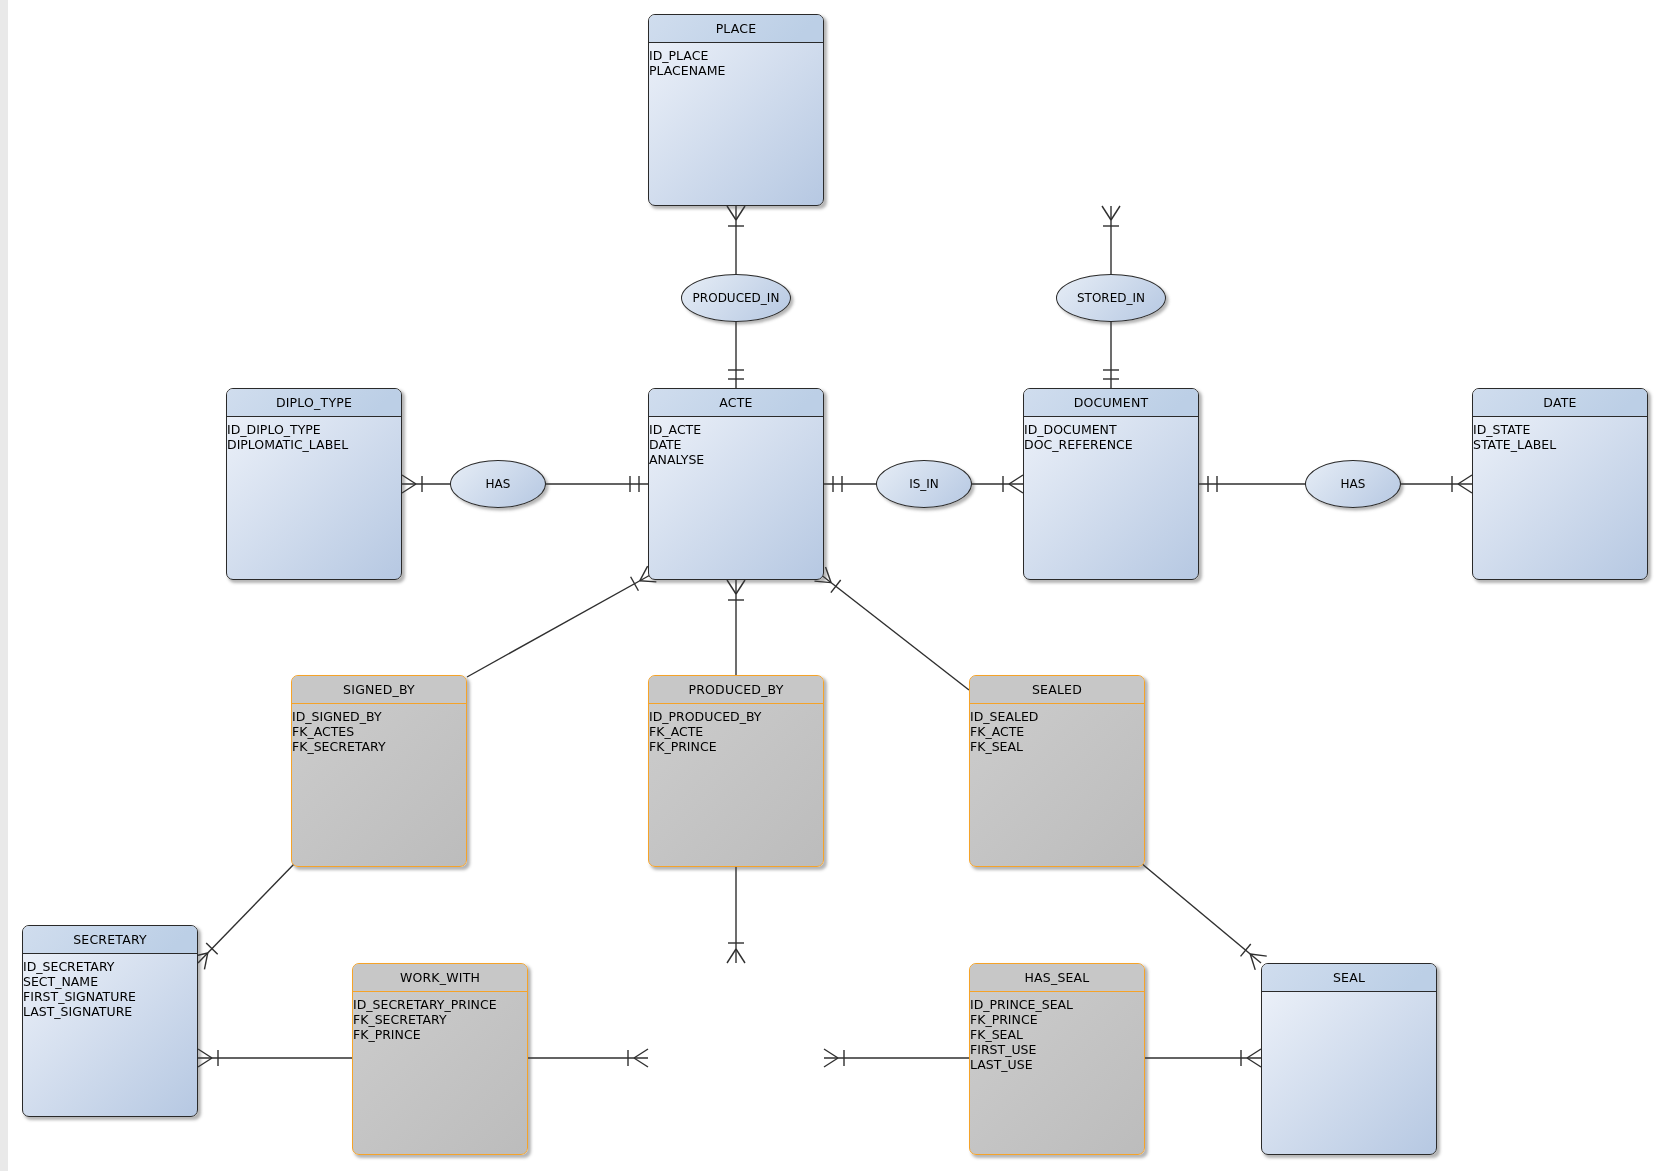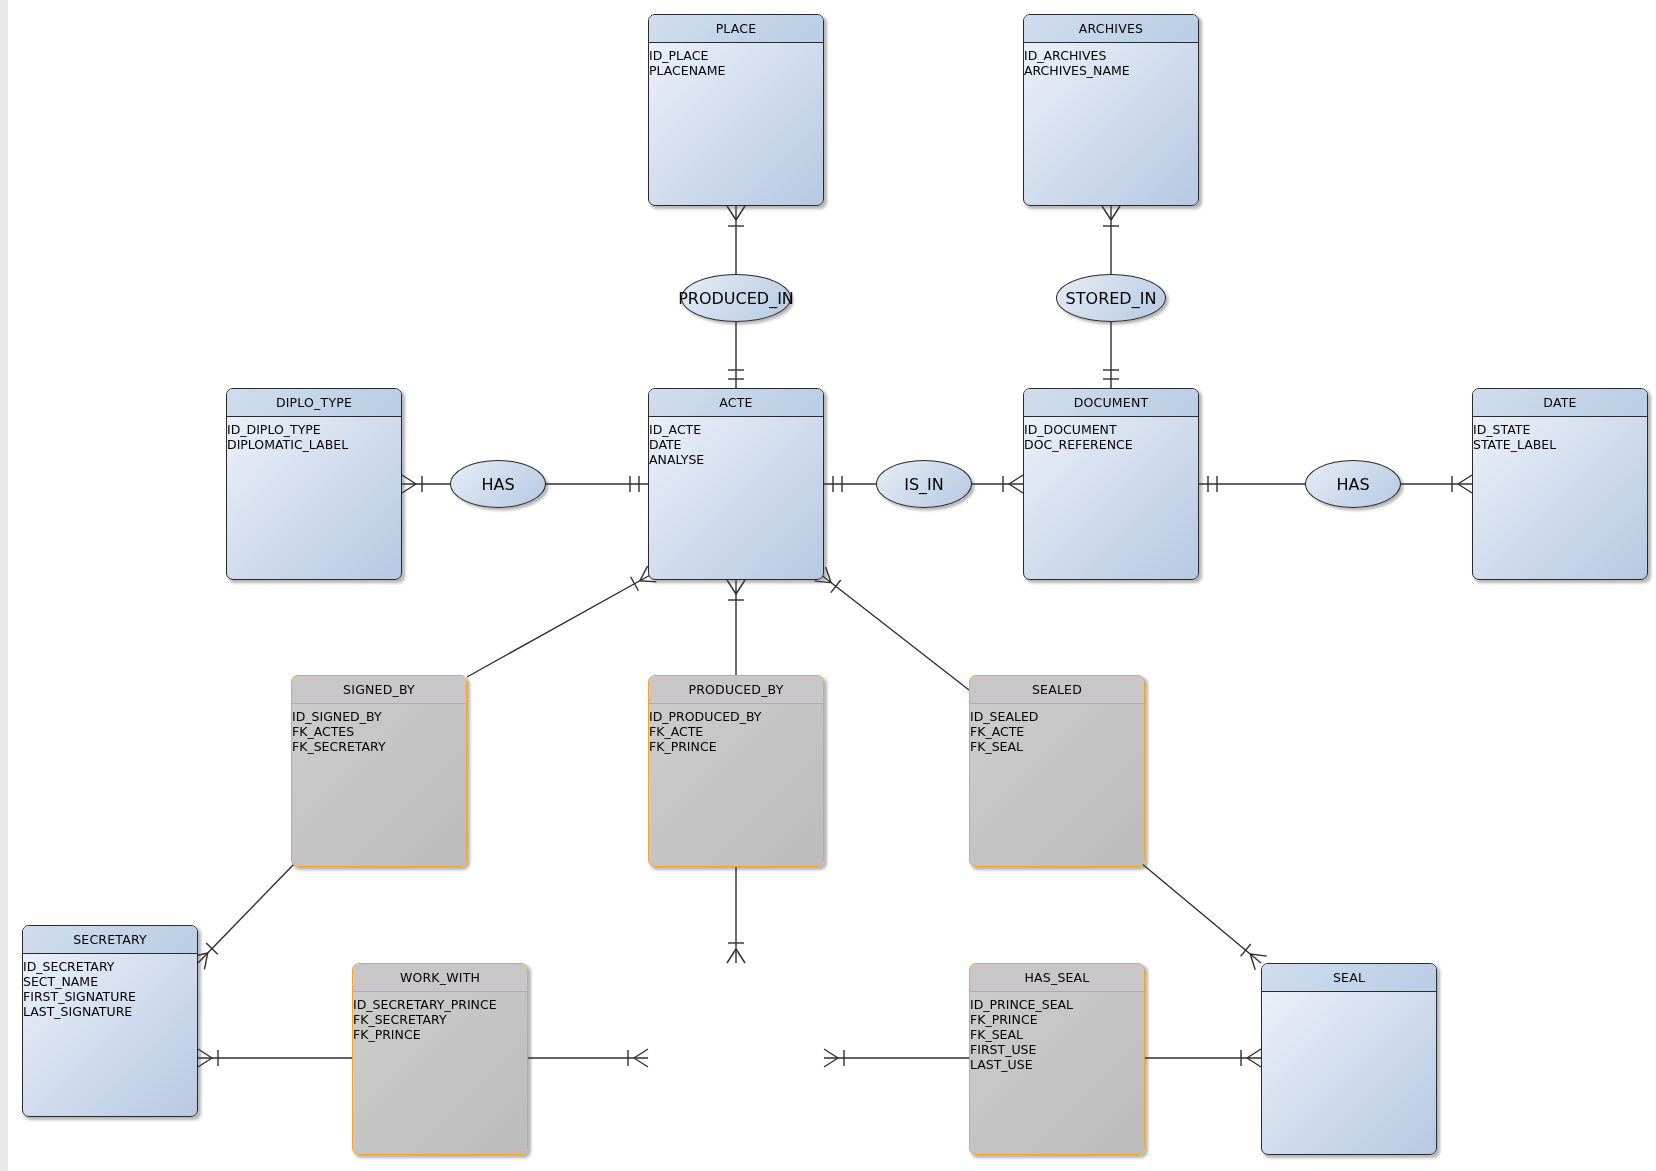--- a/index.html
+++ b/index.html
@@ -16,21 +16,21 @@
        border-radius:7px;overflow:hidden;z-index:2;box-shadow:2.5px 2.5px 3px rgba(70,70,70,.4);}
   .tbl .hdr{height:27px;display:flex;align-items:center;justify-content:center;font-size:12.5px;
        border-bottom:1.5px solid var(--entity-border);letter-spacing:.2px;}
   .tbl .attrs{padding:5px 0;font-size:12.5px;line-height:15px;white-space:pre-line;}
   .entity{background:linear-gradient(135deg,var(--entity-body-light) 0%,var(--entity-body-dark) 100%);}
   .entity .hdr{background:linear-gradient(135deg,#d0ddee 0%,var(--entity-header) 85%);}
   .assoc{border-color:var(--association-border);
        background:linear-gradient(135deg,var(--association-body-light) 0%,var(--association-body-dark) 100%);}
   .assoc .hdr{background:var(--association-header);border-bottom:1.5px solid var(--association-border);text-align:right;}
   .oval{position:absolute;height:48px;box-sizing:border-box;border:1.5px solid var(--entity-border);
-       border-radius:50%;display:flex;align-items:center;justify-content:center;font-size:16px;z-index:3;
+       border-radius:50%;display:flex;align-items:center;justify-content:center;font-size:12px;z-index:3;
        background:linear-gradient(135deg,#e6edf6 0%,var(--entity-body-dark) 100%);
        box-shadow:2.5px 2.5px 3px rgba(70,70,70,.4);text-align:right;}
   .oval-lg{width:110px;} .oval-sm{width:96px;}
 </style>
 </head>
 <body>
 
 <div id="canvas">
 
   <svg id="wires" width="1656" height="1171" viewBox="0 0 1656 1171">
@@ -104,25 +104,20 @@
       <line x1="1253" y1="1049" x2="1239" y2="1058" stroke="#2f2f2f" stroke-width="1.4"></line>
       <line x1="1253" y1="1067" x2="1239" y2="1058" stroke="#2f2f2f" stroke-width="1.4"></line>
       <line x1="1233" y1="1050" x2="1233" y2="1066" stroke="#2f2f2f" stroke-width="1.4"></line>
     </svg>
 
   <div class="tbl entity" style="left:640px;top:14px">
     <div class="hdr">PLACE</div>
     <div class="attrs">ID_PLACE
 PLACENAME</div>
   </div>
-  <div class="tbl entity" style="left:1015px;top:14px">
-    <div class="hdr">ARCHIVES</div>
-    <div class="attrs">ID_ARCHIVES
-ARCHIVES_NAME</div>
-  </div>
   <div class="tbl entity" style="left:218px;top:388px">
     <div class="hdr">DIPLO_TYPE</div>
     <div class="attrs">ID_DIPLO_TYPE
 DIPLOMATIC_LABEL</div>
   </div>
   <div class="tbl entity" style="left:640px;top:388px">
     <div class="hdr">ACTE</div>
     <div class="attrs">ID_ACTE
 DATE
 ANALYSE</div>

